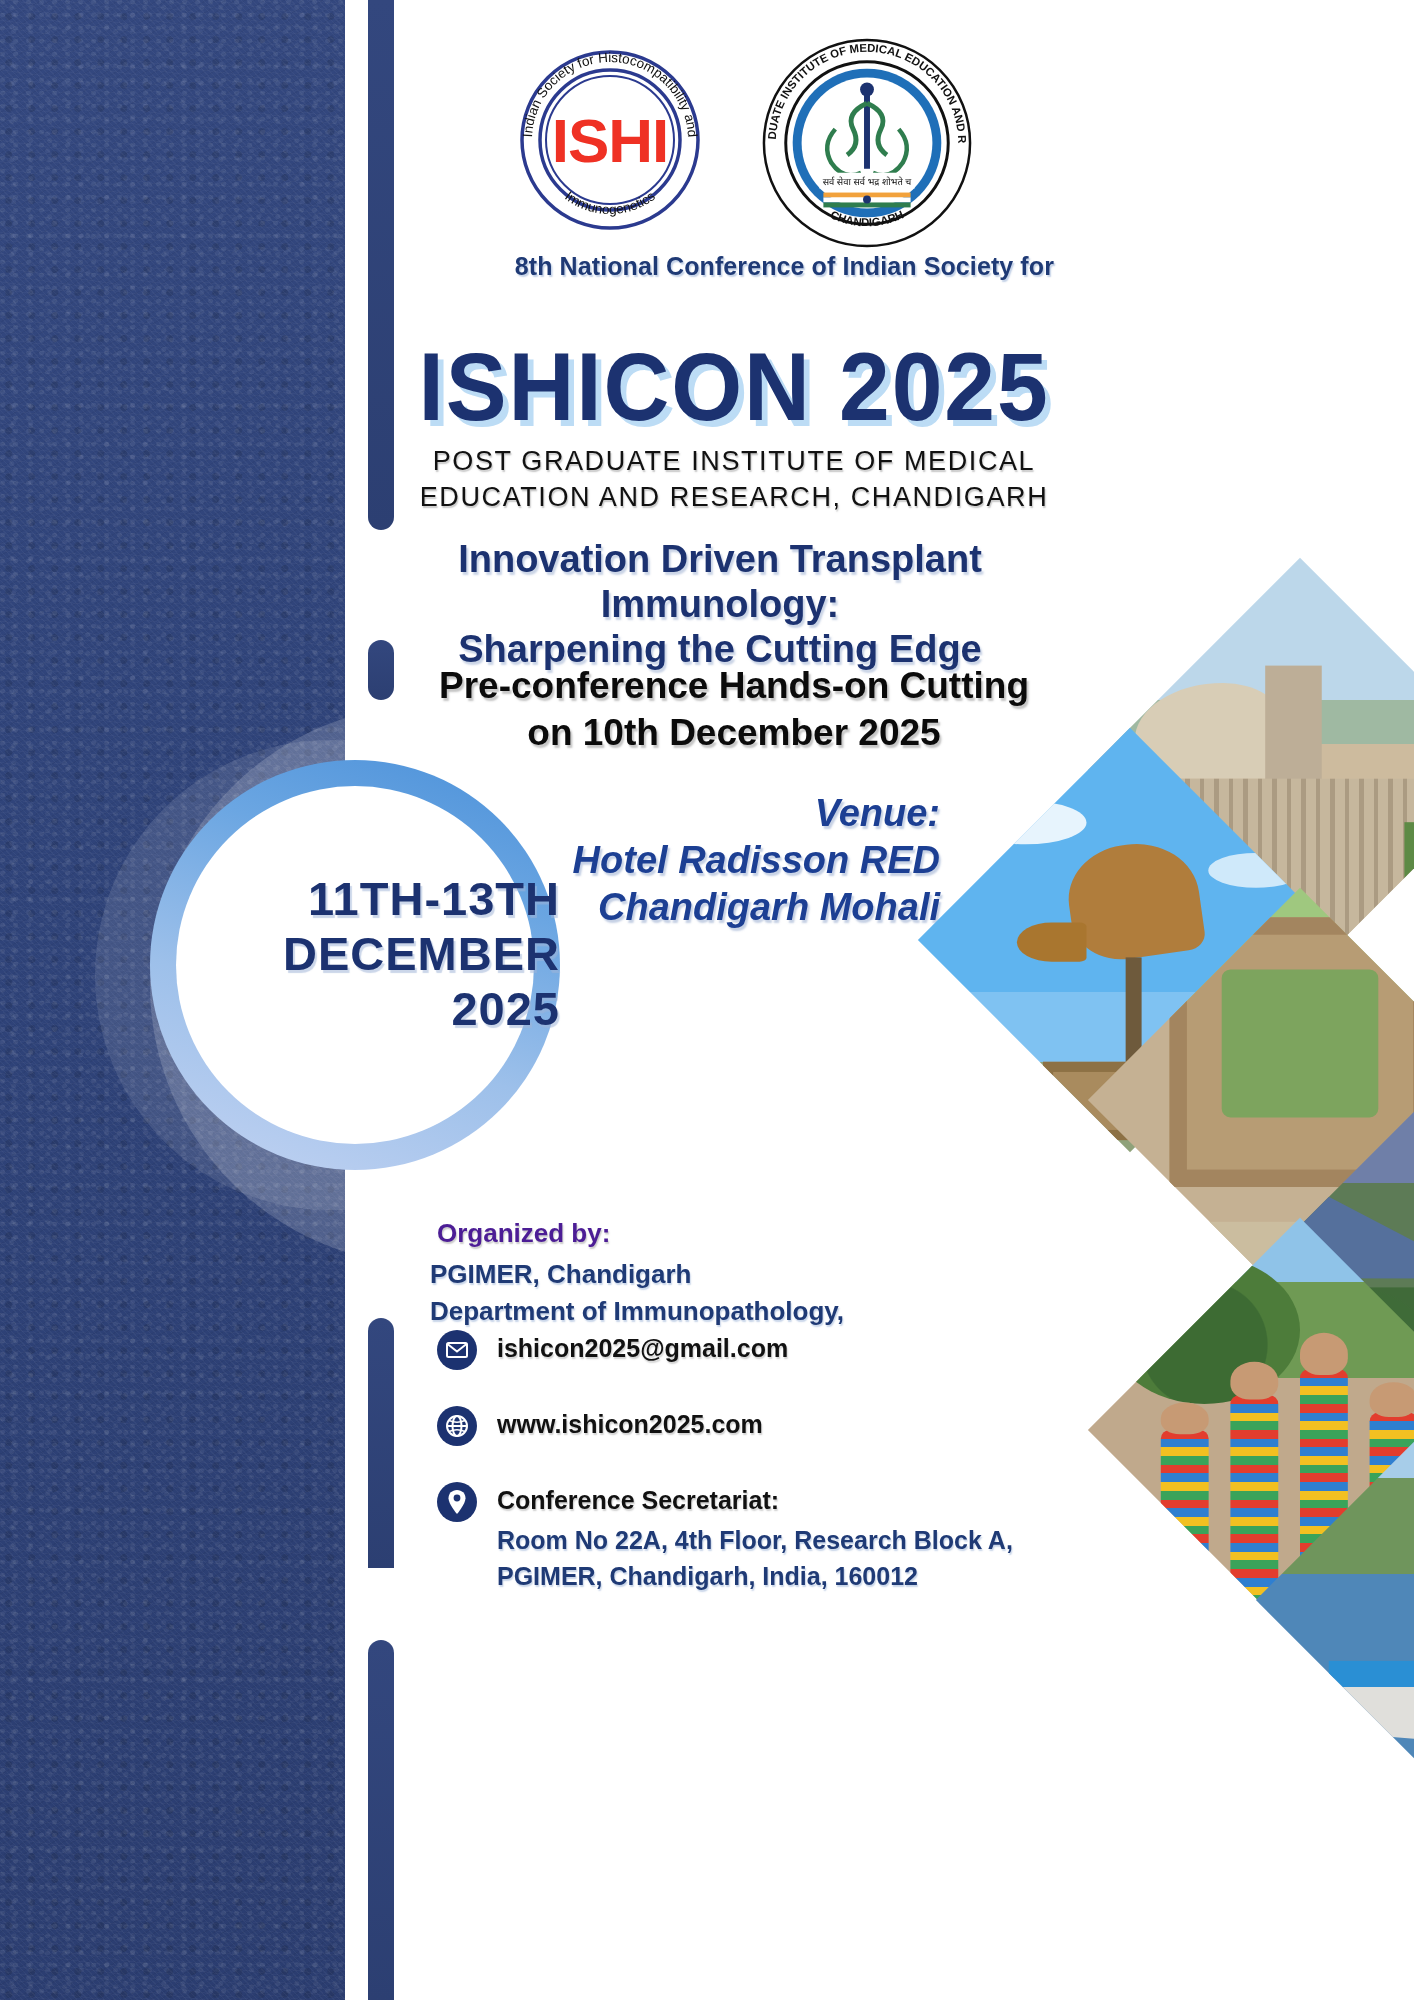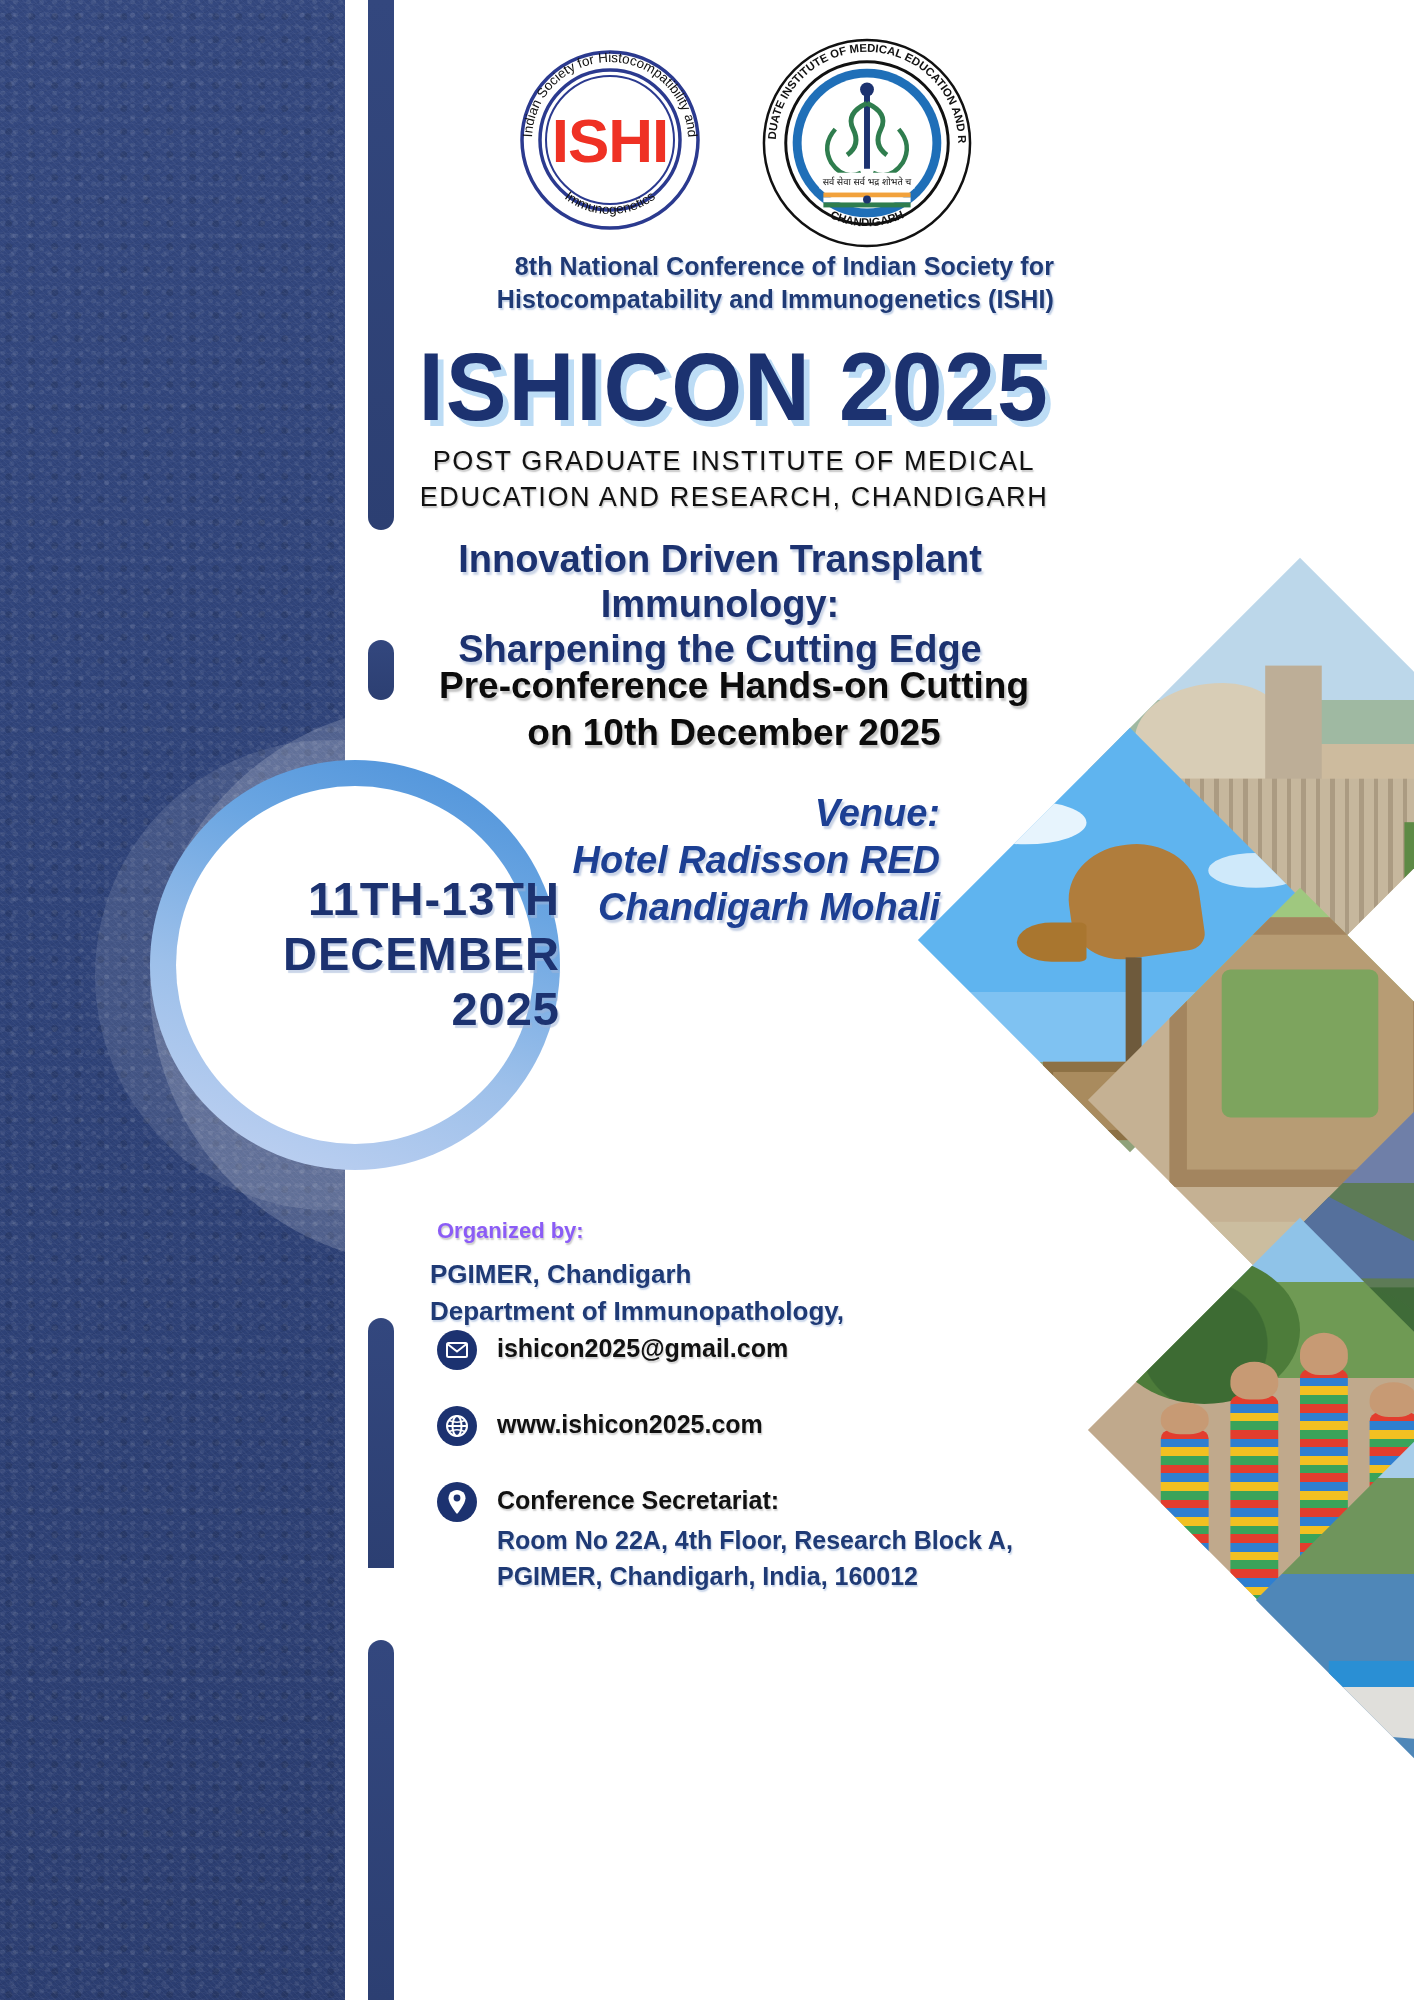--- a/index.html
+++ b/index.html
@@ -143,21 +143,21 @@
     text-align: right; color: #1c3270;
     font-family: "Liberation Sans Narrow","Liberation Sans",sans-serif;
     font-weight: bold; font-size: 47px; line-height: 1.17;
     letter-spacing: 1px;
     text-shadow: 2px 3px 1px rgba(160,180,215,.55);
   }
 
   
   .org-label {
     position: absolute; left: 437px; top: 1218px;
-    color: #8b5cf6; font-size: 22px; font-weight: bold;
+    color: #4c1d95; font-size: 26px; font-weight: bold;
     text-shadow: 1px 2px 1.5px rgba(150,150,150,.5);
   }
   .org-name {
     position: absolute; left: 430px; top: 1256px; width: 600px;
     color: #1f3a75; font-size: 26px; font-weight: bold; line-height: 1.42;
     text-shadow: 1px 2px 1.5px rgba(130,160,205,.45);
   }
   .contacts { position: absolute; left: 437px; top: 1330px; width: 620px; }
   .c-row { position: relative; min-height: 52px; margin-bottom: 24px; }
   .c-ico {
@@ -347,21 +347,20 @@
       <text x="110" y="152" text-anchor="middle" font-family="'Liberation Sans',sans-serif" font-size="9.5" fill="#111111">सर्व सेवा सर्व भद्र शोभते च</text>
       <rect x="66" y="160" width="88" height="5" fill="#f2a23c"></rect>
       <rect x="66" y="165" width="88" height="5" fill="#ffffff"></rect>
       <rect x="66" y="170" width="88" height="5" fill="#2f7d4e"></rect>
       <circle cx="110" cy="167" r="4" fill="#1c3270"></circle>
     </svg>
   </div>
 
   <div class="conf-sub">
     <div>8th National Conference of Indian Society for</div>
-    <div>Histocompatability and Immunogenetics (ISHI)</div>
   </div>
 
   <div class="title-main">ISHICON 2025</div>
 
   <div class="inst-line">
     <div>POST GRADUATE INSTITUTE OF MEDICAL</div>
     <div>EDUCATION AND RESEARCH, CHANDIGARH</div>
   </div>
 
   <div class="theme">

